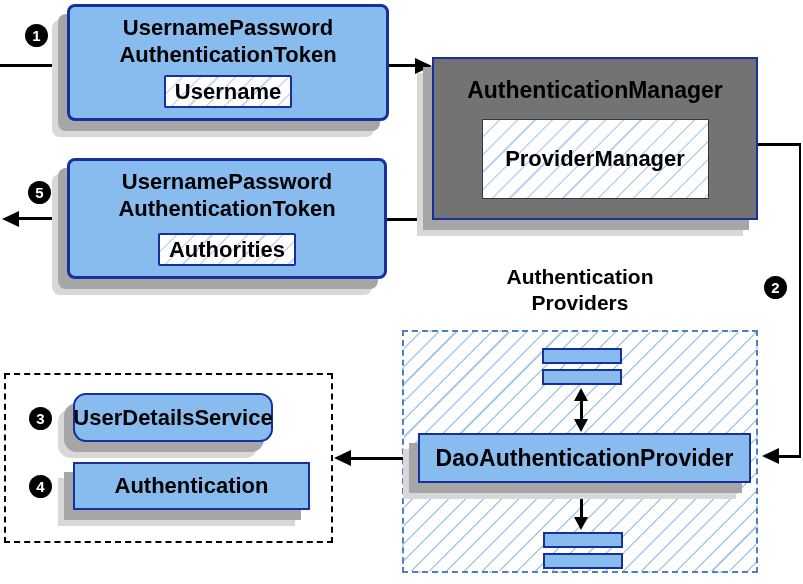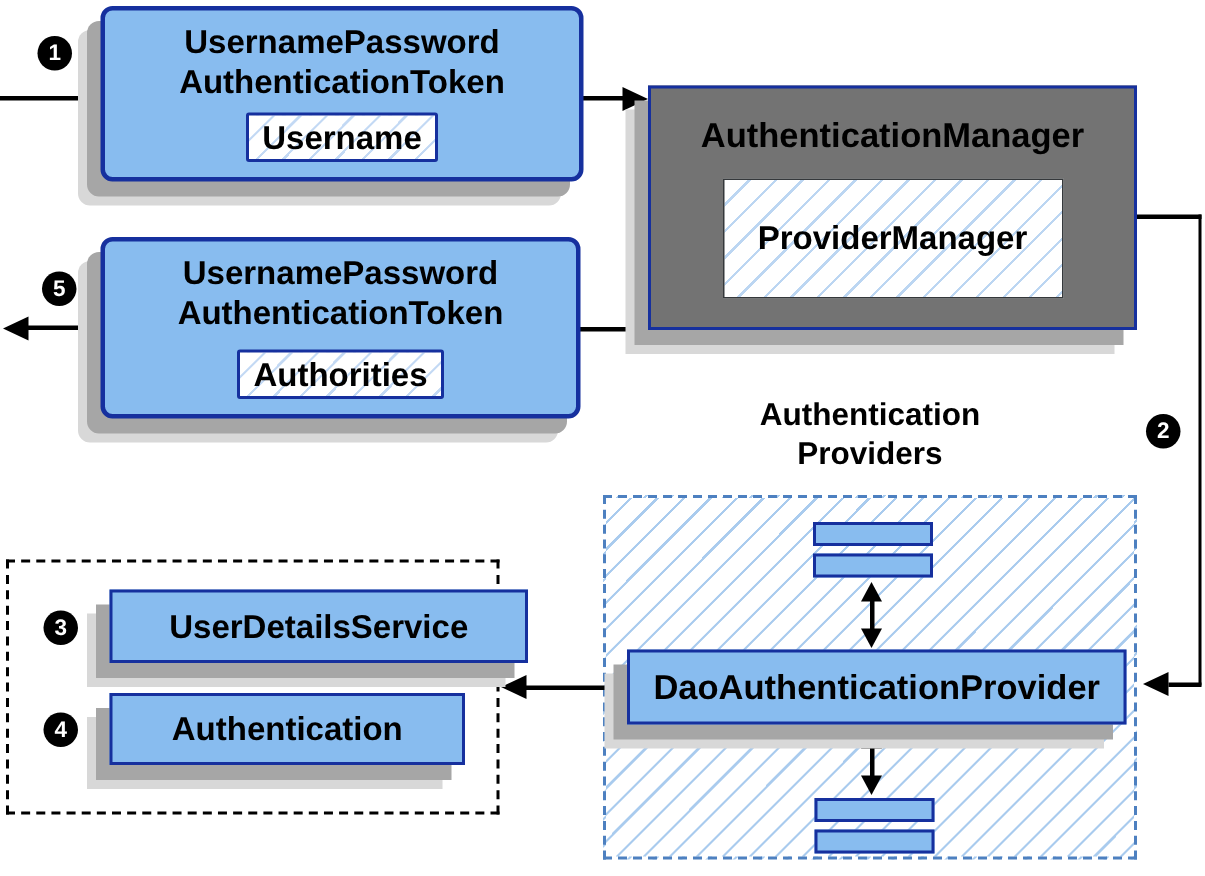--- a/index.html
+++ b/index.html
@@ -127,21 +127,21 @@
     </div>
   </div>
 
   <div class="plabel" style="left:402px; top:264px; width:356px;">
     <div>Authentication</div>
     <div>Providers</div>
   </div>
 
   <div class="solidbox dao shadow2" style="left:418px; top:433px; width:333px; height:50px;">DaoAuthenticationProvider</div>
 
-  <div class="solidbox service shadow2" style="left:73px; top:393px; width:279px; height:49px;">UserDetailsService</div>
+  <div class="solidbox service shadow2" style="left:73px; top:393px; width:200px; height:49px;border-radius:13px;">UserDetailsService</div>
   <div class="solidbox service shadow2" style="left:73px; top:462px; width:237px; height:48px;">Authentication</div>
 
   <div class="badge" style="left:25px; top:24px;">1</div>
   <div class="badge" style="left:764px; top:276px;">2</div>
   <div class="badge" style="left:29px; top:407px;">3</div>
   <div class="badge" style="left:29px; top:475px;">4</div>
   <div class="badge" style="left:28px; top:181px;">5</div>
 
 </div>
 

